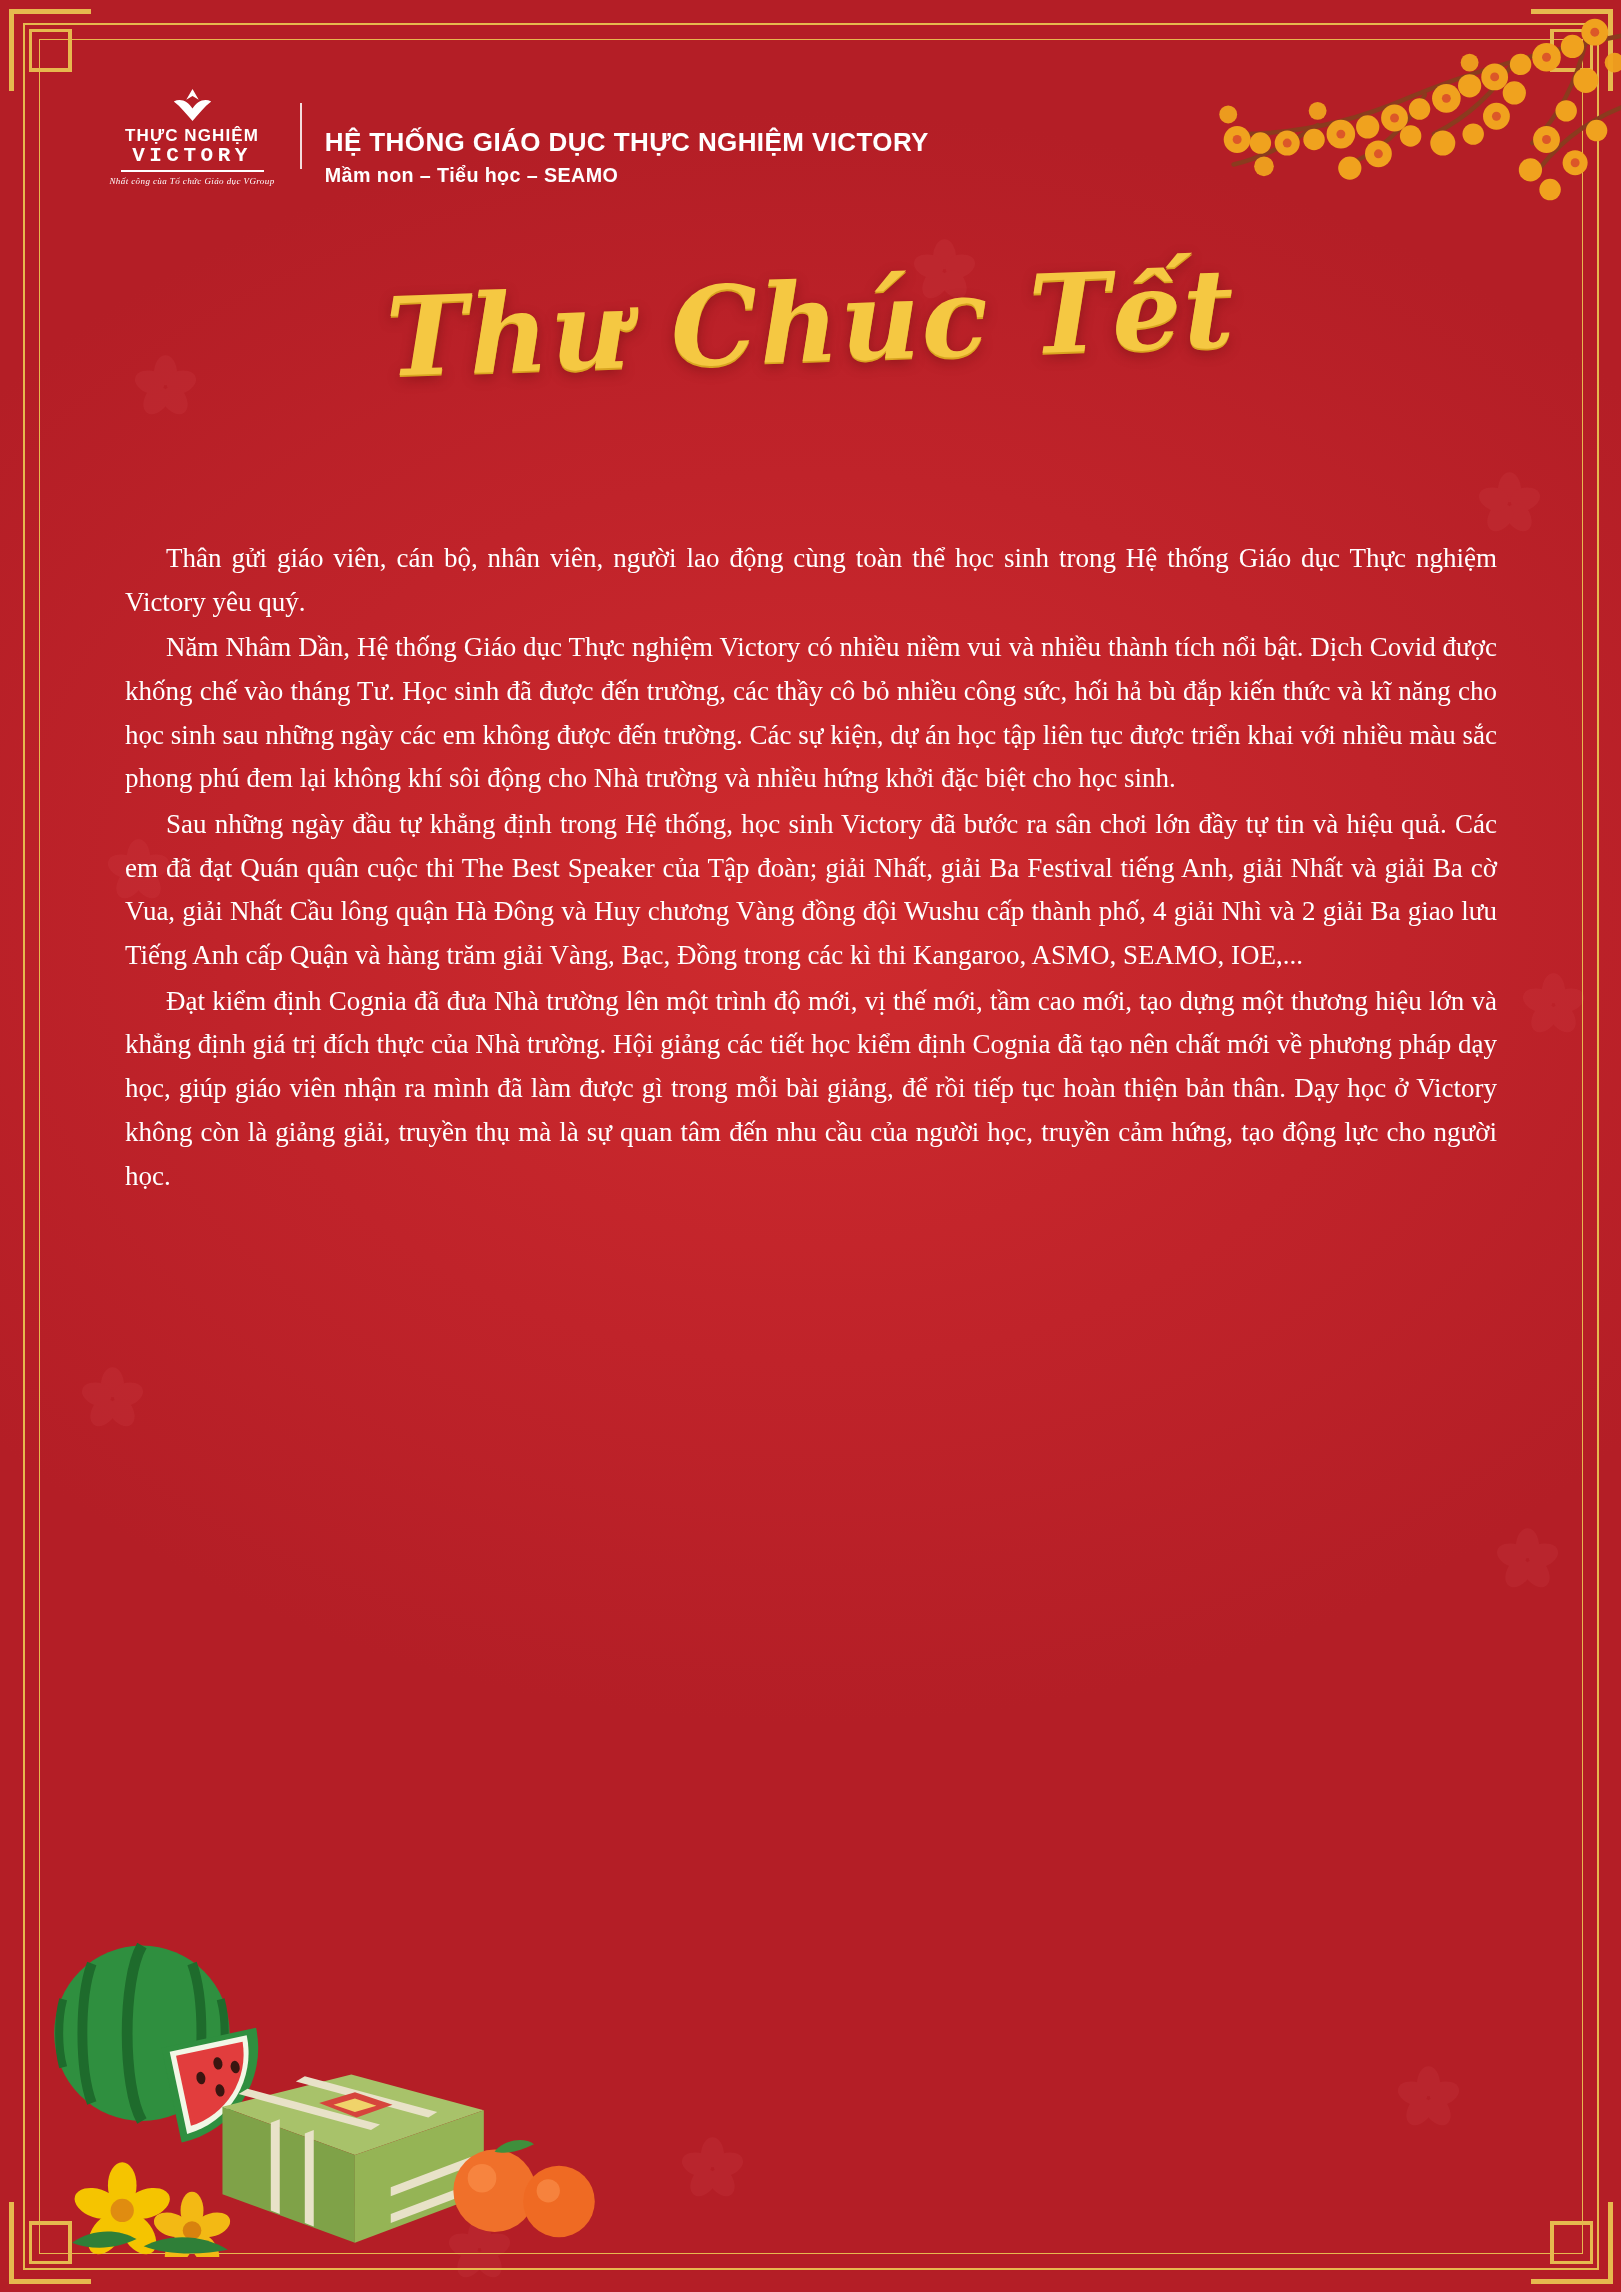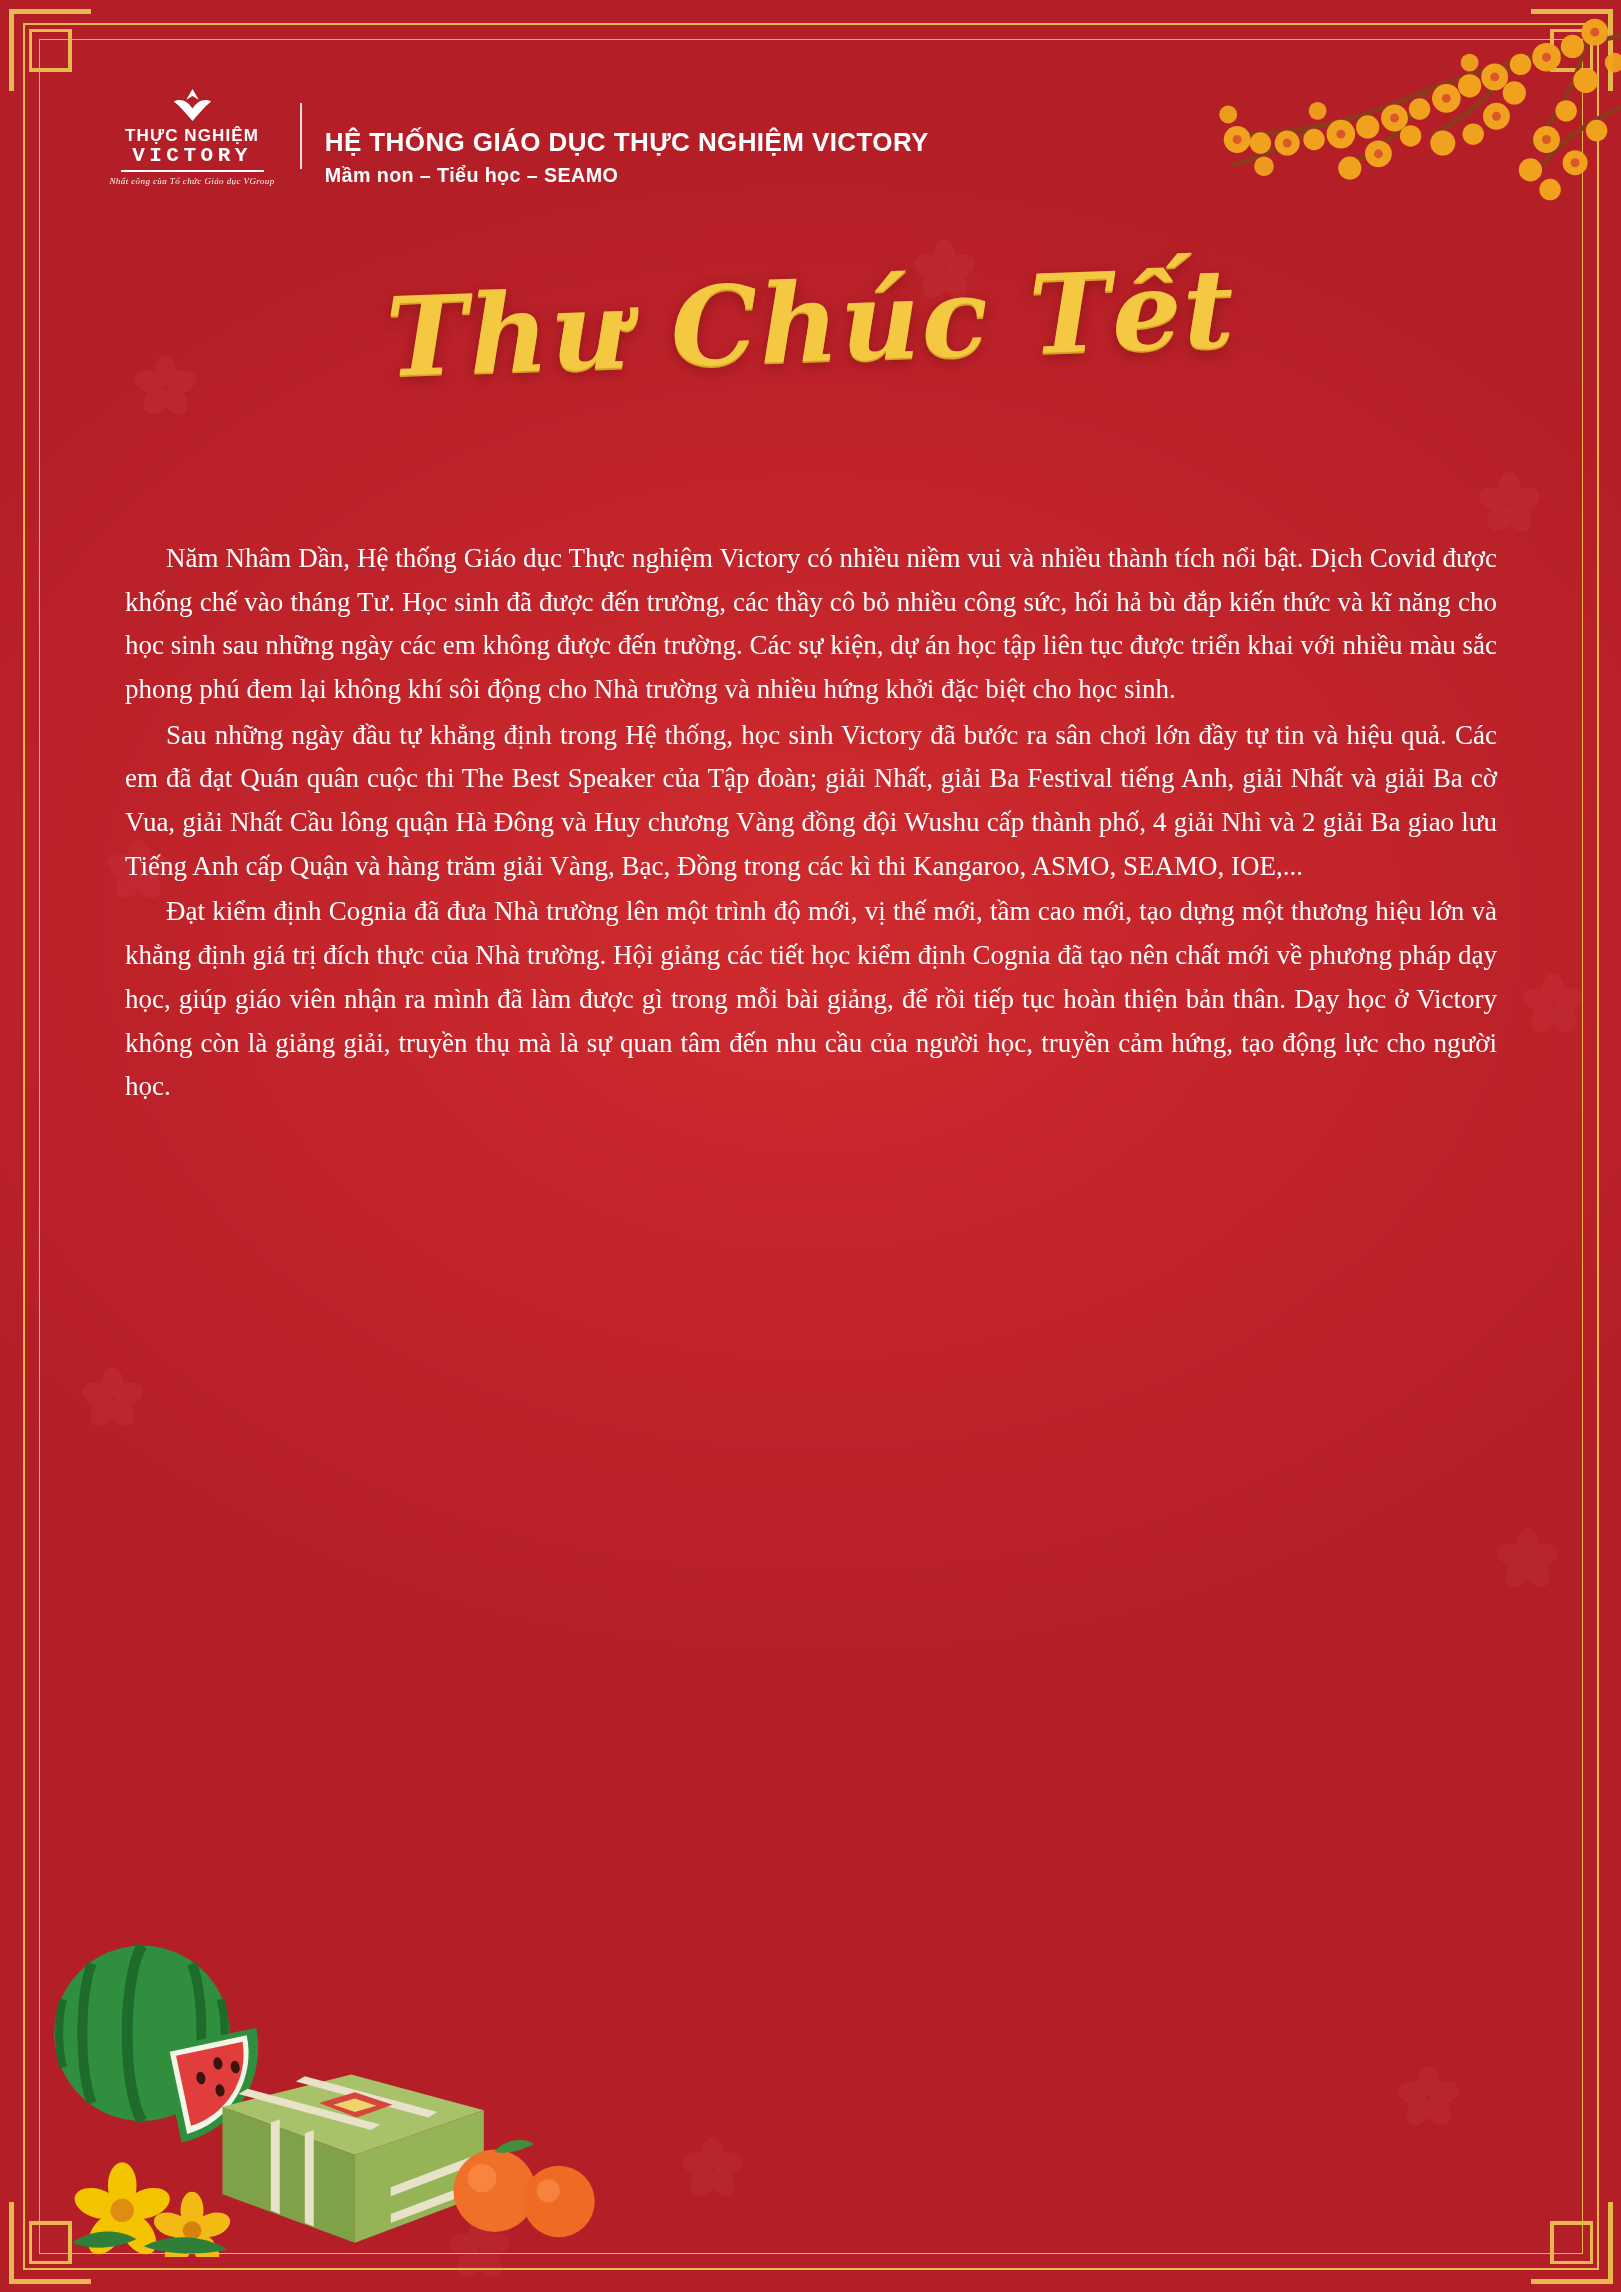--- a/index.html
+++ b/index.html
@@ -413,20 +413,21 @@
       <div class="org-title">HỆ THỐNG GIÁO DỤC THỰC NGHIỆM VICTORY</div>
       <div class="org-sub">Mầm non – Tiểu học – SEAMO</div>
     </div>
   </div>
 
   <div class="title">
     <span class="title-text">Thư Chúc Tết</span>
   </div>
 
   <div class="letter">
+    <p>Thân gửi giáo viên, cán bộ, nhân viên, người lao động cùng toàn thể học sinh trong Hệ thống Giáo dục Thực nghiệm Victory yêu quý.</p>
     <p>Năm Nhâm Dần, Hệ thống Giáo dục Thực nghiệm Victory có nhiều niềm vui và nhiều thành tích nổi bật. Dịch Covid được khống chế vào tháng Tư. Học sinh đã được đến trường, các thầy cô bỏ nhiều công sức, hối hả bù đắp kiến thức và kĩ năng cho học sinh sau những ngày các em không được đến trường. Các sự kiện, dự án học tập liên tục được triển khai với nhiều màu sắc phong phú đem lại không khí sôi động cho Nhà trường và nhiều hứng khởi đặc biệt cho học sinh.</p>
     <p>Sau những ngày đầu tự khẳng định trong Hệ thống, học sinh Victory đã bước ra sân chơi lớn đầy tự tin và hiệu quả. Các em đã đạt Quán quân cuộc thi The Best Speaker của Tập đoàn; giải Nhất, giải Ba Festival tiếng Anh, giải Nhất và giải Ba cờ Vua, giải Nhất Cầu lông quận Hà Đông và Huy chương Vàng đồng đội Wushu cấp thành phố, 4 giải Nhì và 2 giải Ba giao lưu Tiếng Anh cấp Quận và hàng trăm giải Vàng, Bạc, Đồng trong các kì thi Kangaroo, ASMO, SEAMO, IOE,...</p>
     <p>Đạt kiểm định Cognia đã đưa Nhà trường lên một trình độ mới, vị thế mới, tầm cao mới, tạo dựng một thương hiệu lớn và khẳng định giá trị đích thực của Nhà trường. Hội giảng các tiết học kiểm định Cognia đã tạo nên chất mới về phương pháp dạy học, giúp giáo viên nhận ra mình đã làm được gì trong mỗi bài giảng, để rồi tiếp tục hoàn thiện bản thân. Dạy học ở Victory không còn là giảng giải, truyền thụ mà là sự quan tâm đến nhu cầu của người học, truyền cảm hứng, tạo động lực cho người học.</p>
   </div>
 
   <svg class="bottom-art" viewBox="0 0 720 400" xmlns="http://www.w3.org/2000/svg">
 
     <g>
       <circle cx="118" cy="150" r="98" fill="#2f8f3f"></circle>
       <path d="M118 52 C 96 90, 96 210, 118 248" stroke="#1e6b2c" stroke-width="12" fill="none"></path>

